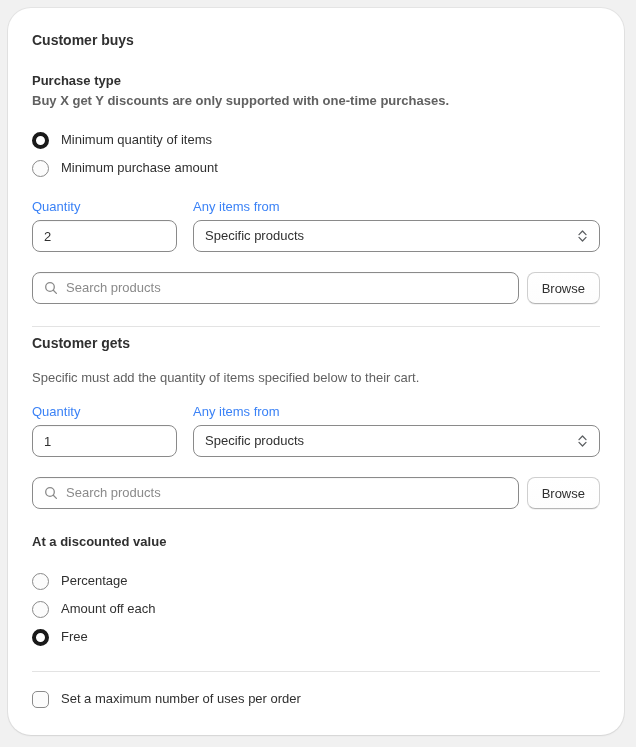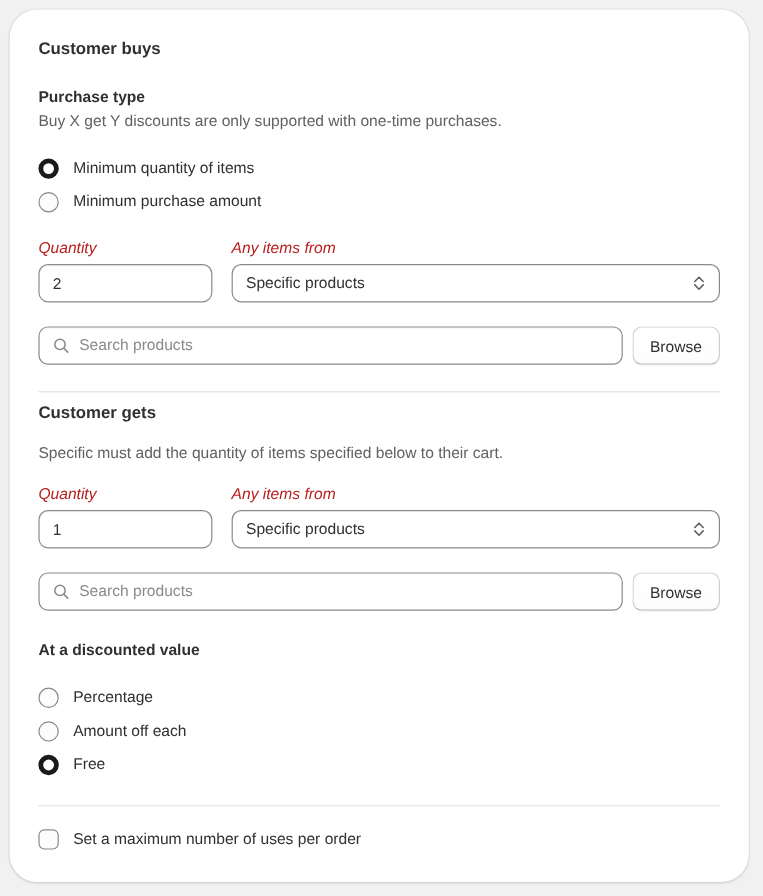--- a/index.html
+++ b/index.html
@@ -45,21 +45,21 @@
   .sub-label {
     font-size: 13px;
     font-weight: 700;
     color: #303030;
     line-height: 18px;
     margin-top: 22px;
   }
 
   .help-text {
     font-size: 13px;
-    font-weight: 400;
+    font-weight: 700;
     color: #616161;
     line-height: 18px;
     margin-top: 2px;
   }
 
   .body-text {
     font-size: 13px;
     font-weight: 400;
     color: #616161;
     line-height: 18px;
@@ -105,24 +105,23 @@
   .field-row {
     display: flex;
     margin-top: 16px;
   }
 
   .field-qty { width: 145px; flex: 0 0 145px; }
   .field-source { flex: 1 1 auto; margin-left: 16px; }
 
   .field-label {
     font-size: 13px;
-    color: #b91c1c;
+    color: #3b82f6;
     line-height: 18px;
     margin-bottom: 4px;
-    font-style: italic;
   }
 
   .input-box {
     height: 32px;
     box-sizing: border-box;
     border: 1px solid #8a8a8a;
     border-radius: 8px;
     background: #ffffff;
     display: flex;
     align-items: center;

